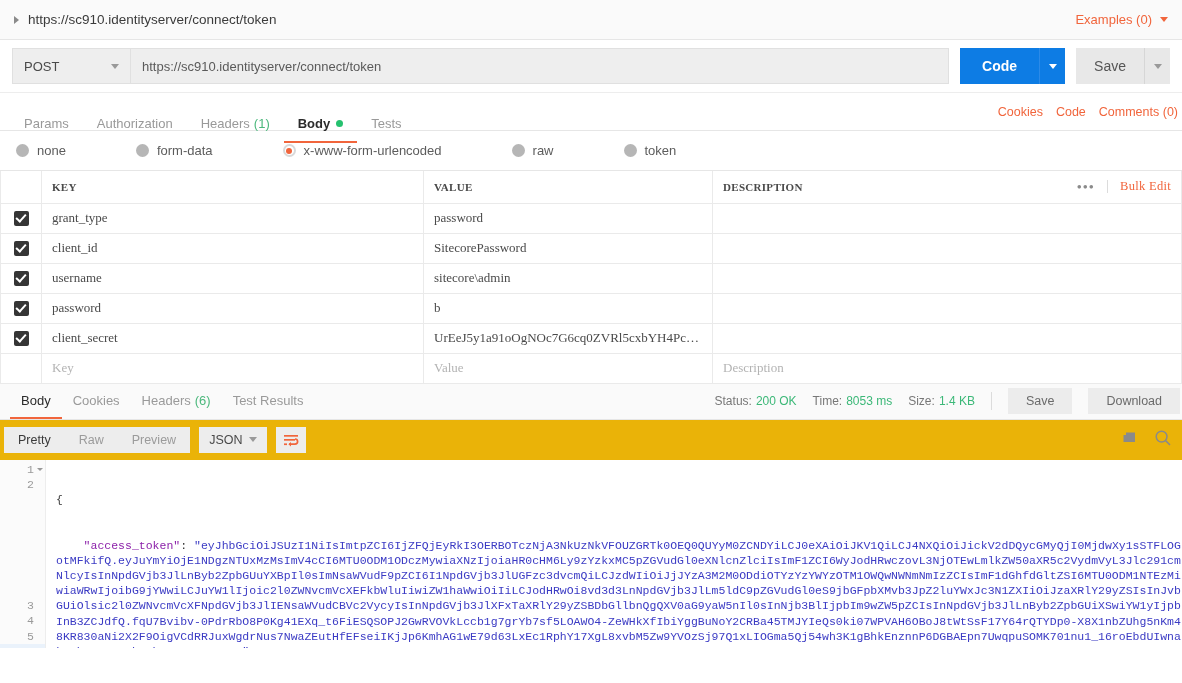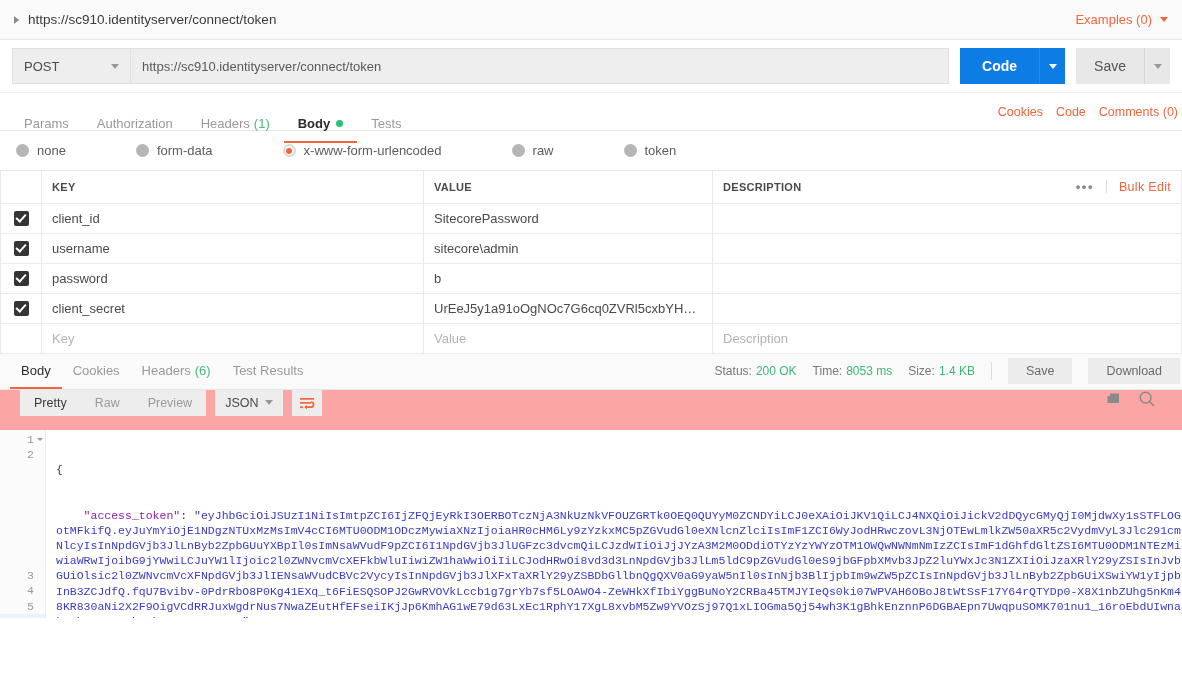--- a/index.html
+++ b/index.html
@@ -193,21 +193,21 @@
     position: relative;
   }
   .radio-dot.sel { background: #fff; border: 2px solid #d9d9d9; }
   .radio-dot.sel::after {
     content: ""; position: absolute; left: 1.5px; top: 1.5px;
     width: 6px; height: 6px; border-radius: 50%; background: #f1653c;
   }
   .radio-label { color: #5c5c5c; font-size: 13px; }
 
   
-  .kv-table { width: 100%; border-collapse: collapse; table-layout: fixed; }
+  .kv-table { width: 100%; border-collapse: collapse; table-layout: fixed; font-family: Liberation Serif, serif; }
   .kv-table th, .kv-table td {
     border: 1px solid #eaeaea;
     border-top: none;
     height: 30px;
     padding: 0 10px;
     text-align: left;
     font-weight: normal;
     font-size: 13px;
     vertical-align: middle;
   }
@@ -304,23 +304,23 @@
     font-size: 12.5px;
     color: #6a6a6a;
     font-family: "Liberation Sans", sans-serif;
     cursor: pointer;
   }
 
   
   .fmt-bar {
     height: 40px;
     display: flex;
-    align-items: flex-start;
-    padding: 0 20px;
-    background: #fca5a5;
+    align-items: center;
+    padding: 0 4px;
+    background: #eab308;
   }
   .seg-group { display: flex; background: #ededed; height: 26px; align-items: stretch; }
   .seg {
     display: flex; align-items: center;
     padding: 0 14px;
     font-size: 12.5px;
     color: #9b9b9b;
     cursor: pointer;
   }
   .seg.active { color: #3a3a3a; }
@@ -478,20 +478,26 @@
           <span>DESCRIPTION</span>
           <span class="th-right">
             <span class="dots-btn">•••</span>
             <span class="bulk-edit">Bulk Edit</span>
           </span>
         </div>
       </th>
     </tr>
   </thead>
   <tbody>
+    <tr>
+      <td class="col-check"><span class="kv-checkbox"></span></td>
+      <td class="kv-cell">grant_type</td>
+      <td class="kv-cell">password</td>
+      <td class="kv-cell"></td>
+    </tr>
     <tr>
       <td class="col-check"><span class="kv-checkbox"></span></td>
       <td class="kv-cell">client_id</td>
       <td class="kv-cell">SitecorePassword</td>
       <td class="kv-cell"></td>
     </tr>
     <tr>
       <td class="col-check"><span class="kv-checkbox"></span></td>
       <td class="kv-cell">username</td>
       <td class="kv-cell">sitecore\admin</td>

